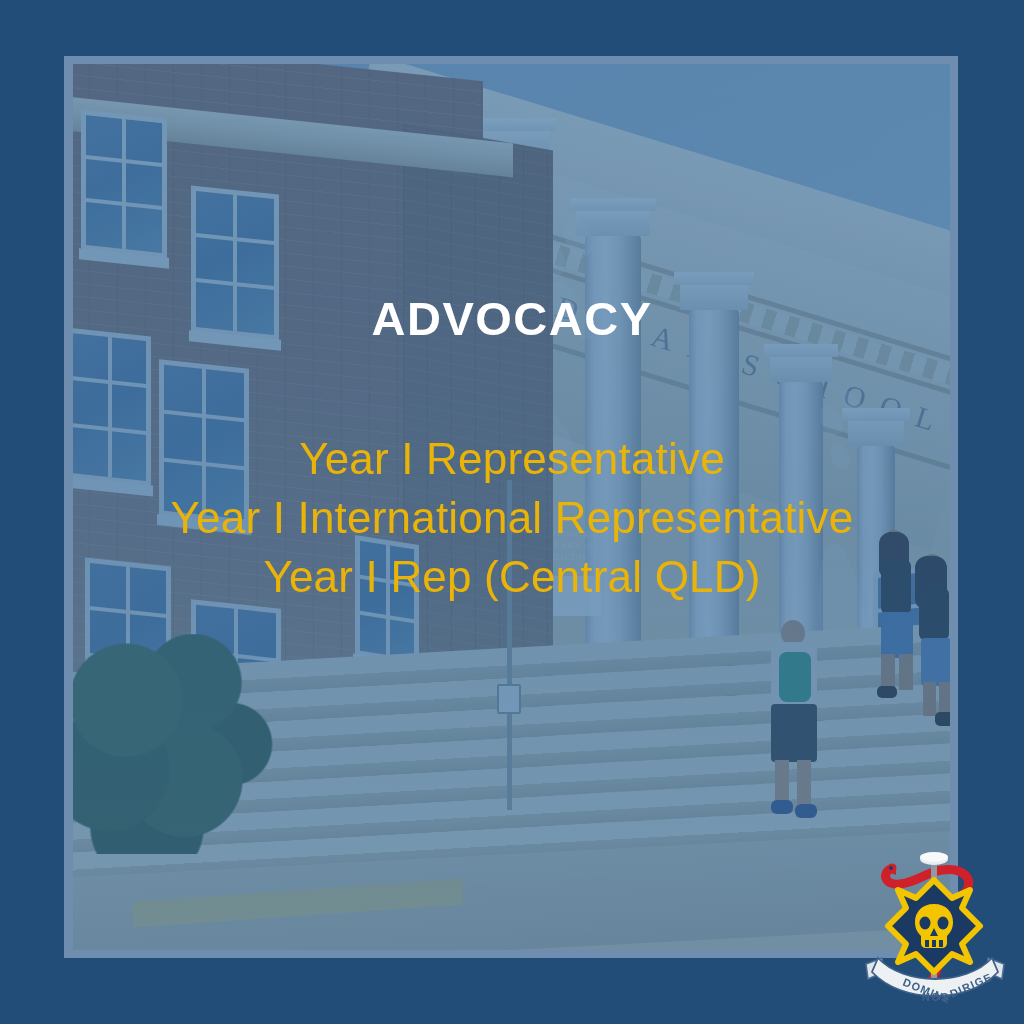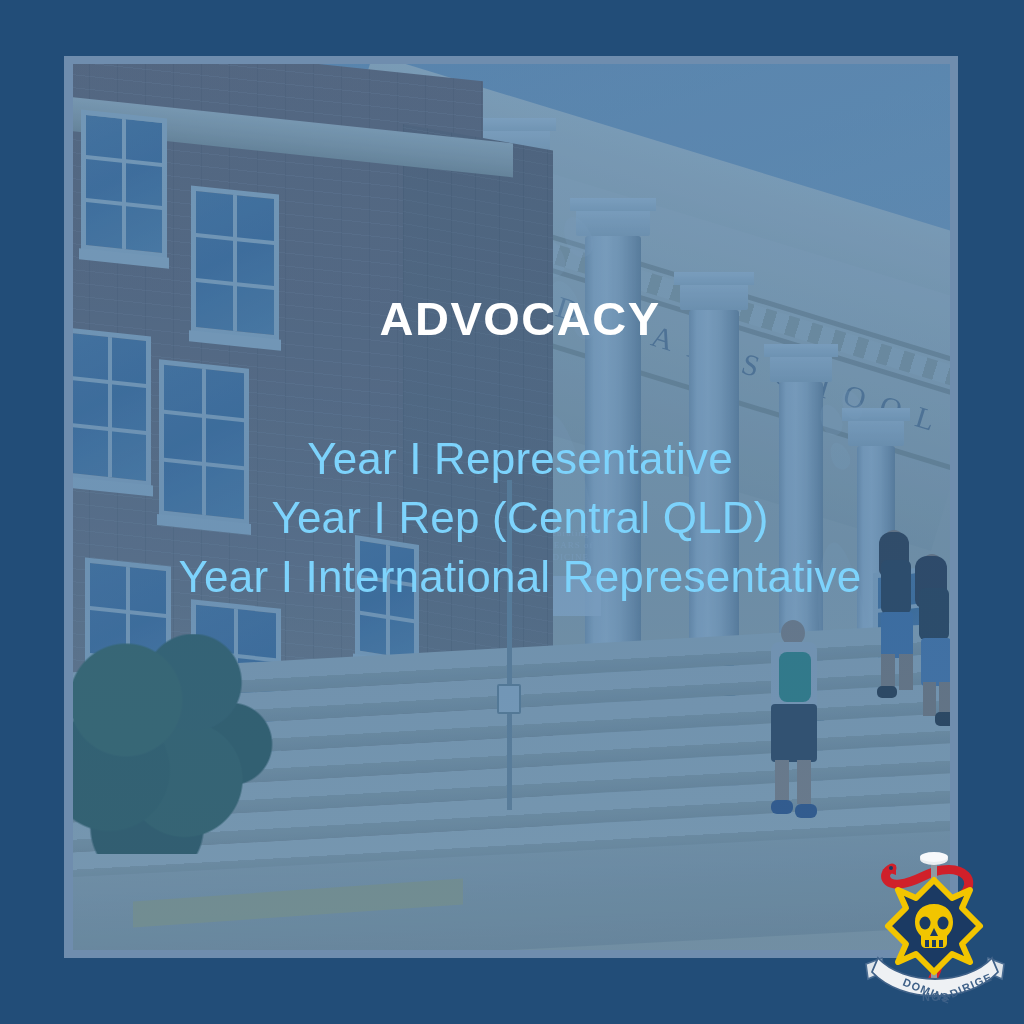--- a/index.html
+++ b/index.html
@@ -317,21 +317,20 @@
     inset: 0;
     background: #1d4d7d;
     opacity: .18;
   }
 
   
   .text-layer {
     position: absolute;
     inset: 0;
     pointer-events: none;
-    margin-left: 8px;
   }
   .heading {
     position: absolute;
     top: 295px;
     left: 0;
     width: 1024px;
     text-align: center;
     color: #ffffff;
     font-size: 47px;
     font-weight: bold;
@@ -341,21 +340,21 @@
   }
   .lines {
     position: absolute;
     top: 430px;
     left: 0;
     width: 1024px;
     text-align: center;
     pointer-events: auto;
   }
   .line {
-    color: #7dd3fc;
+    color: #eab308;
     font-size: 44px;
     line-height: 1.34;
     letter-spacing: .2px;
     white-space: nowrap;
   }
 
   
   .crest {
     position: absolute;
     right: 14px;
@@ -522,22 +521,22 @@
       <div class="photo-tint3"></div>
     </div>
   </div>
 
   <div class="text-layer">
 
     <div class="heading">ADVOCACY</div>
 
     <div class="lines">
       <div class="line">Year I Representative</div>
+      <div class="line">Year I International Representative</div>
       <div class="line">Year I Rep (Central QLD)</div>
-      <div class="line">Year I International Representative</div>
     </div>
   </div>
 
   <div class="crest">
     <svg viewBox="0 0 150 160" width="150" height="160" xmlns="http://www.w3.org/2000/svg">
 
       <g>
         <path d="M32 22 C20 28 26 40 40 38 C58 36 66 26 82 24 C104 21 116 34 104 48
                  C94 60 78 58 74 70 C70 84 82 96 80 112 C79 124 72 132 70 140" fill="none" stroke="#d0202a" stroke-width="9" stroke-linecap="round"></path>
         <path d="M22 24 L36 19 L36 29 Z" fill="#d0202a"></path>

